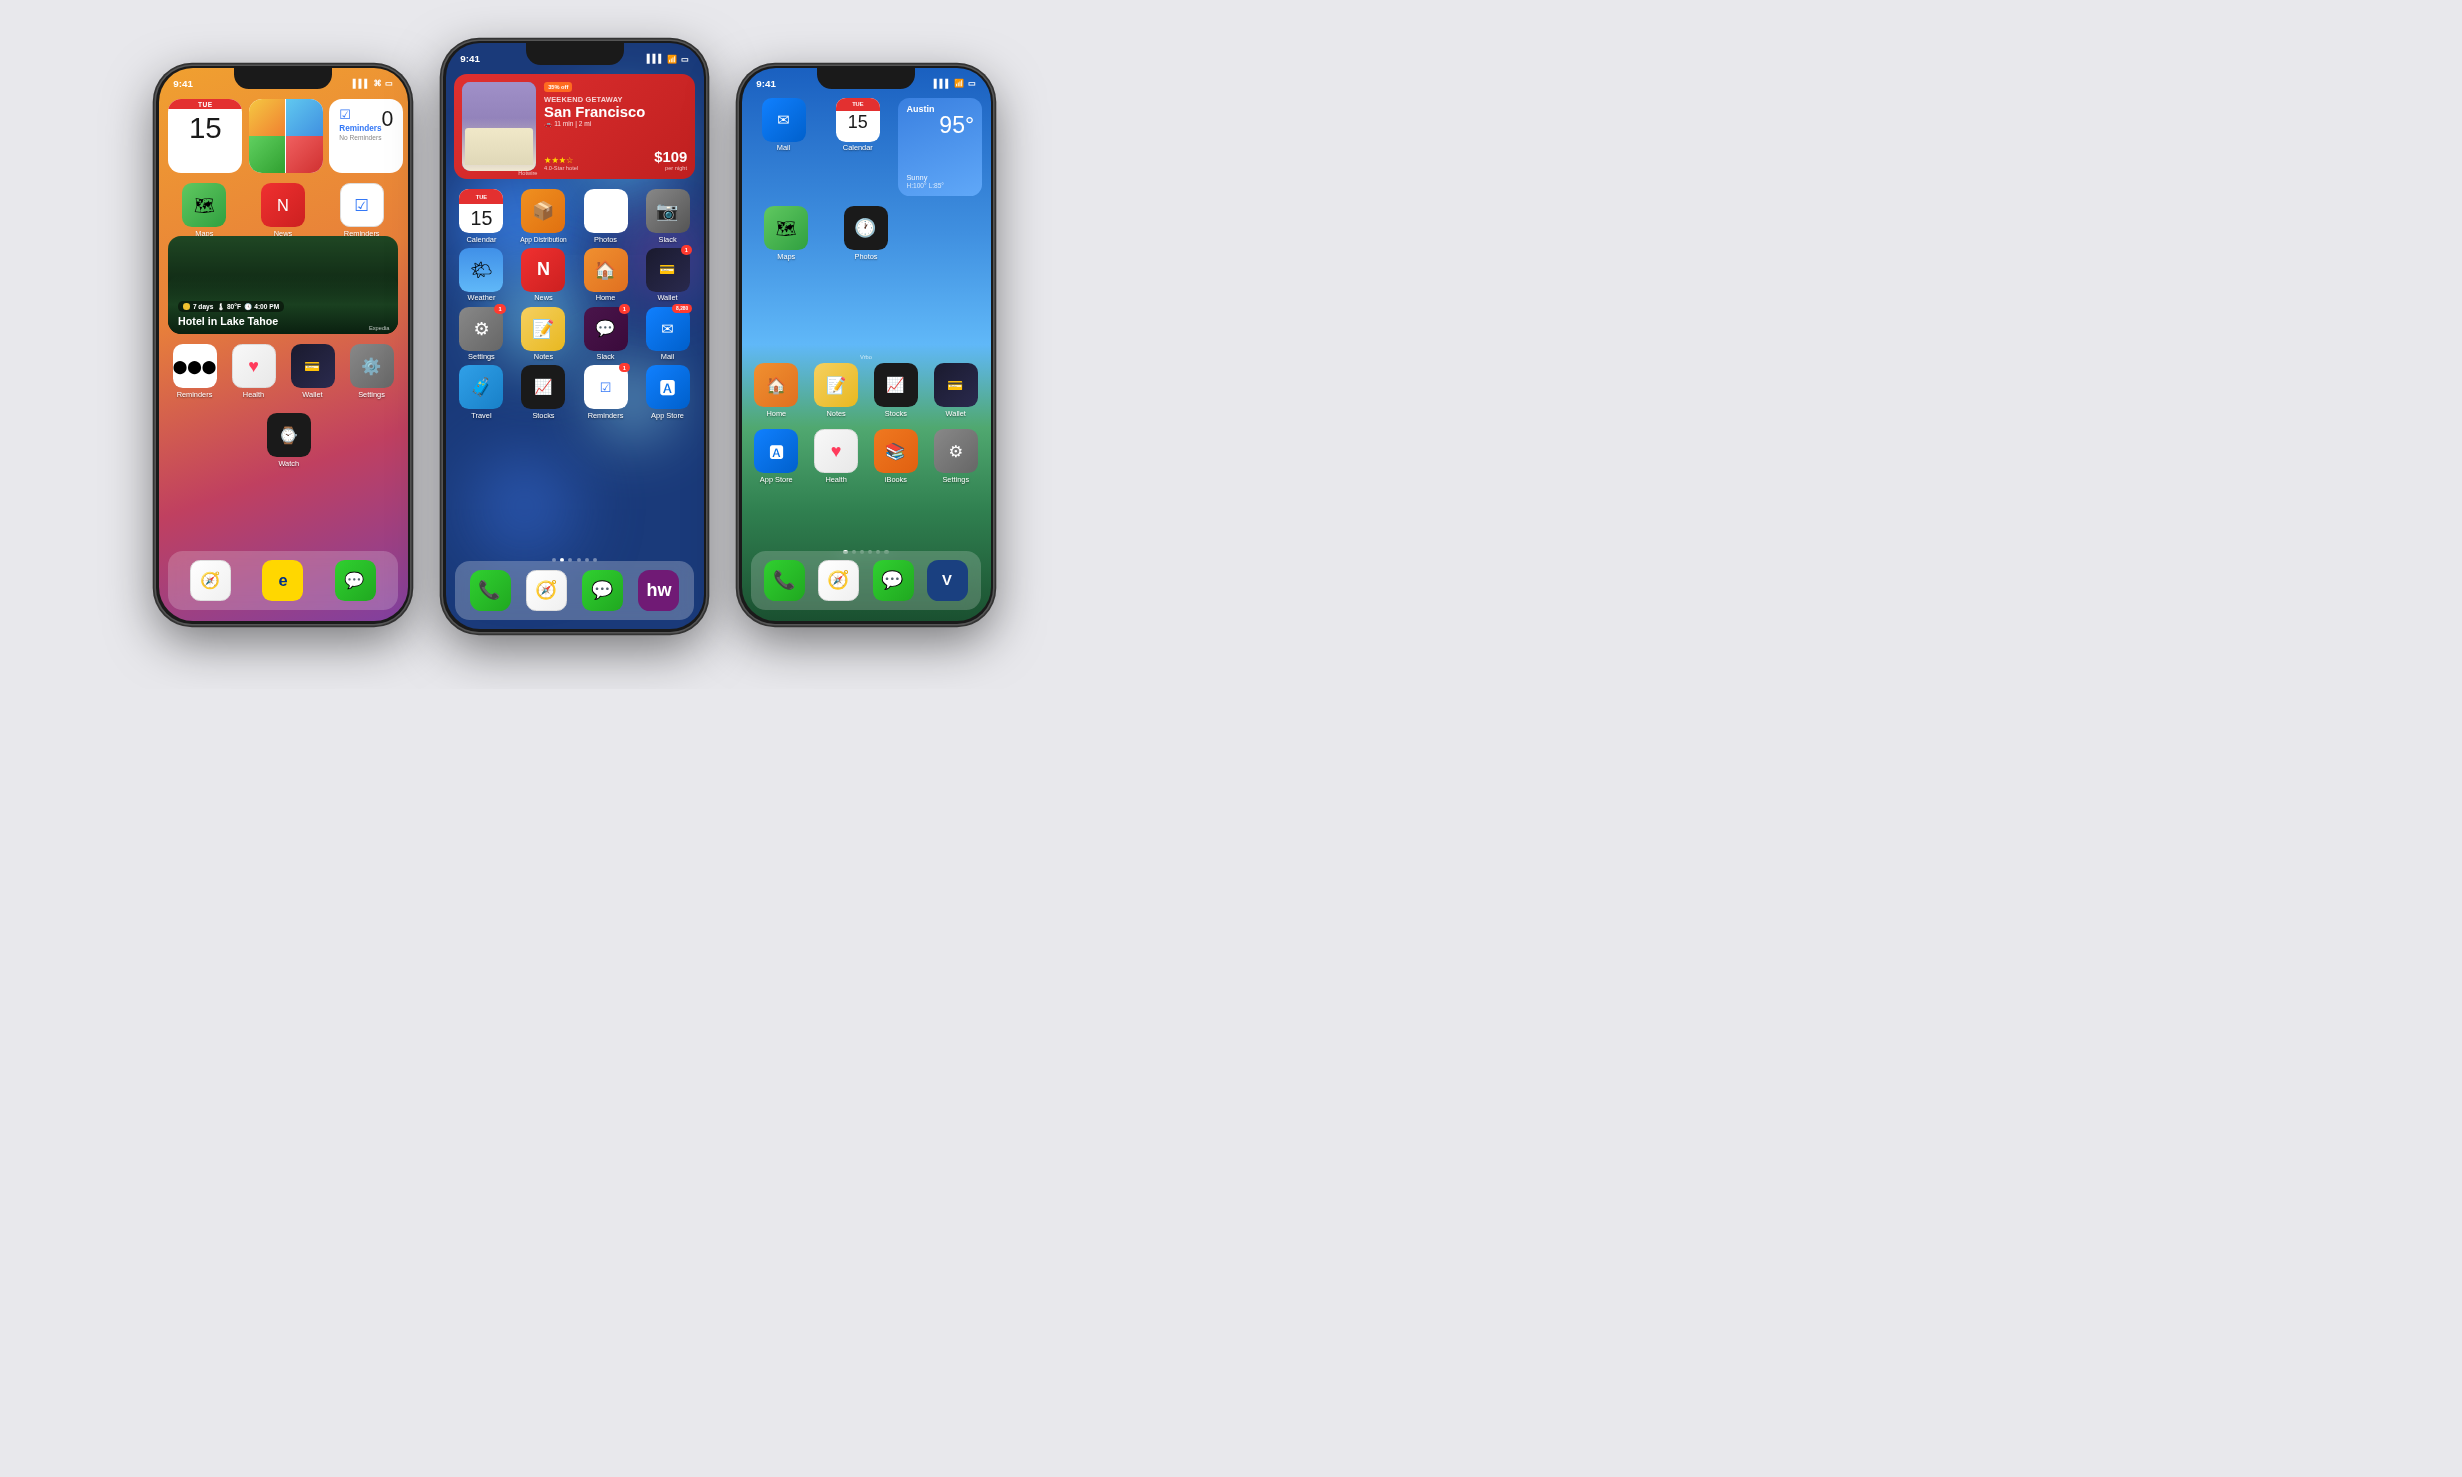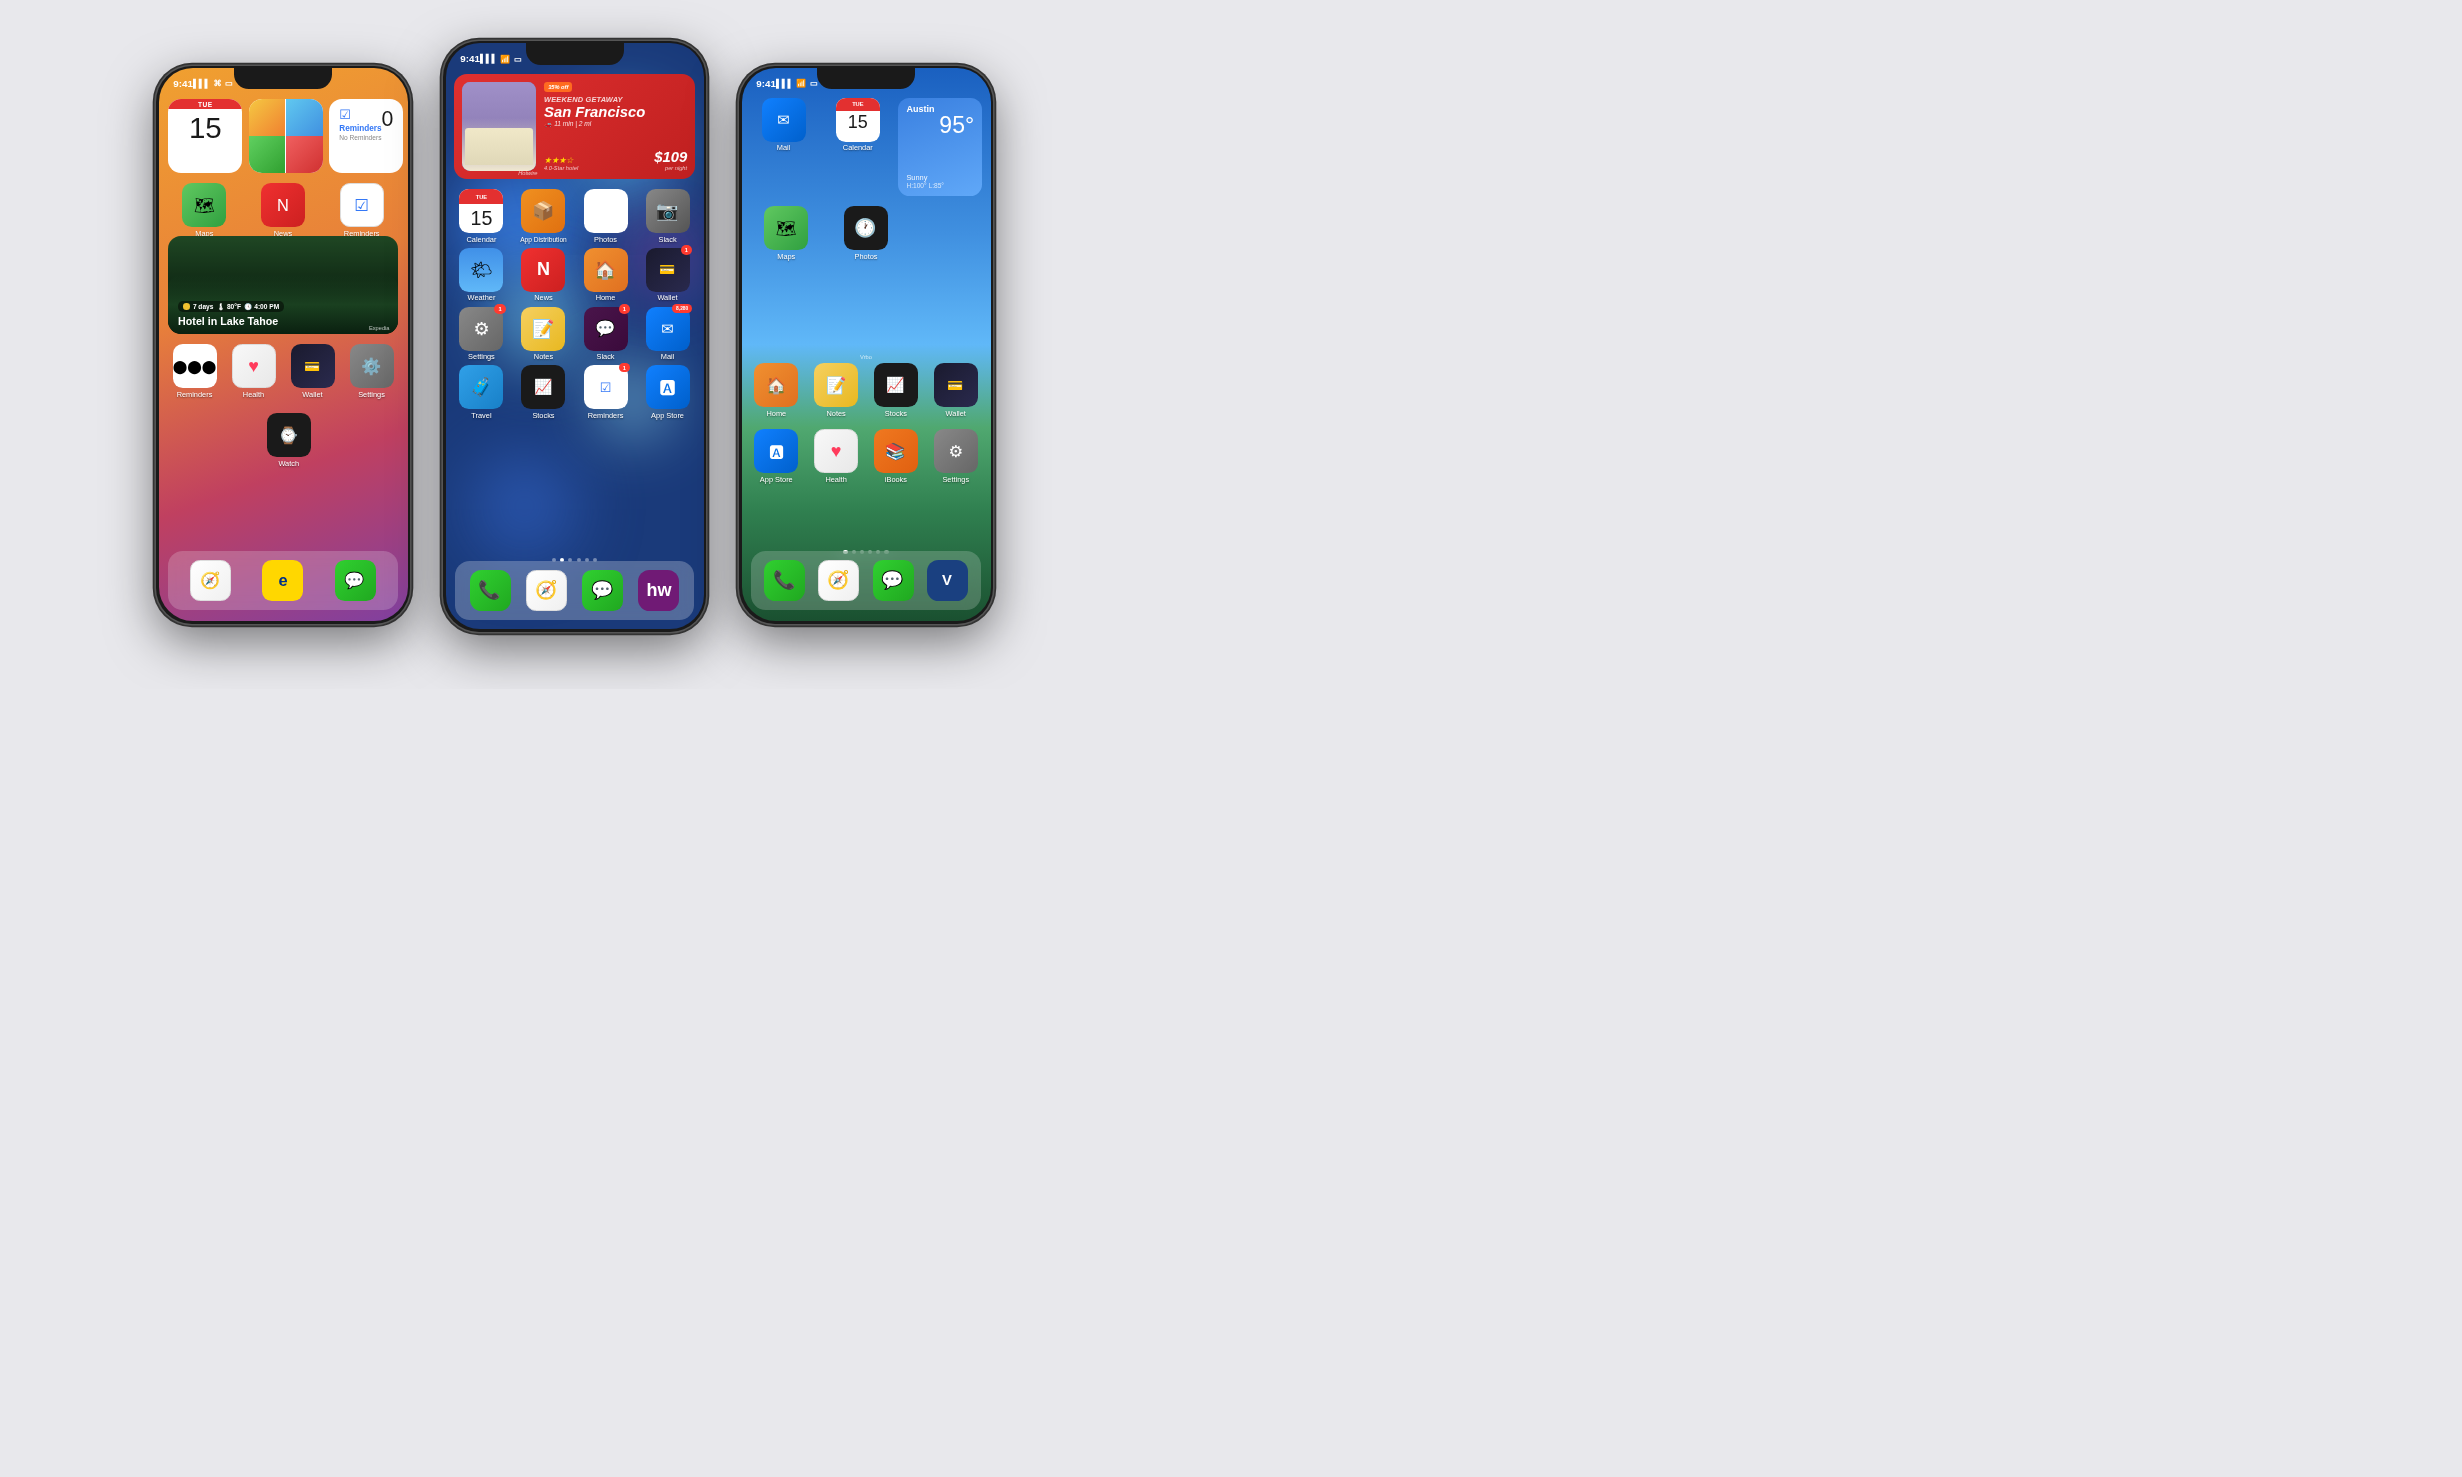--- a/index.html
+++ b/index.html
@@ -48,21 +48,21 @@
       z-index: 100;
     }
 
     
     .status-bar {
       position: absolute;
       top: 0; left: 0; right: 0;
       height: 26px;
       display: flex;
       align-items: center;
-      justify-content: flex-start;
+      justify-content: space-between;
       padding: 4.9px 14.8px 0;
       z-index: 99;
       font-size: 9px;
       font-weight: 600;
     }
     .status-time { font-size: 9.8px; font-weight: 700; }
     .status-icons { display: flex; gap: 3.3px; align-items: center; }
     .status-icons span { font-size: 8.2px; }
 
     
@@ -283,21 +283,20 @@
       position: absolute;
       top: 29.5px;
       left: 9.8px; right: 9.8px;
       height: 98px;
       background: linear-gradient(135deg, #e03030, #c02020);
       border-radius: 13px;
       overflow: hidden;
       display: flex;
       padding: 8.2px;
       gap: 8.2px;
-      font-style: italic;
     }
     .p2-hw-img {
       width: 74px;
       border-radius: 8.2px;
       background: linear-gradient(135deg, #8080c0, #6060a0);
       flex-shrink: 0;
       position: relative;
       overflow: hidden;
     }
     .p2-hw-img-houses {

